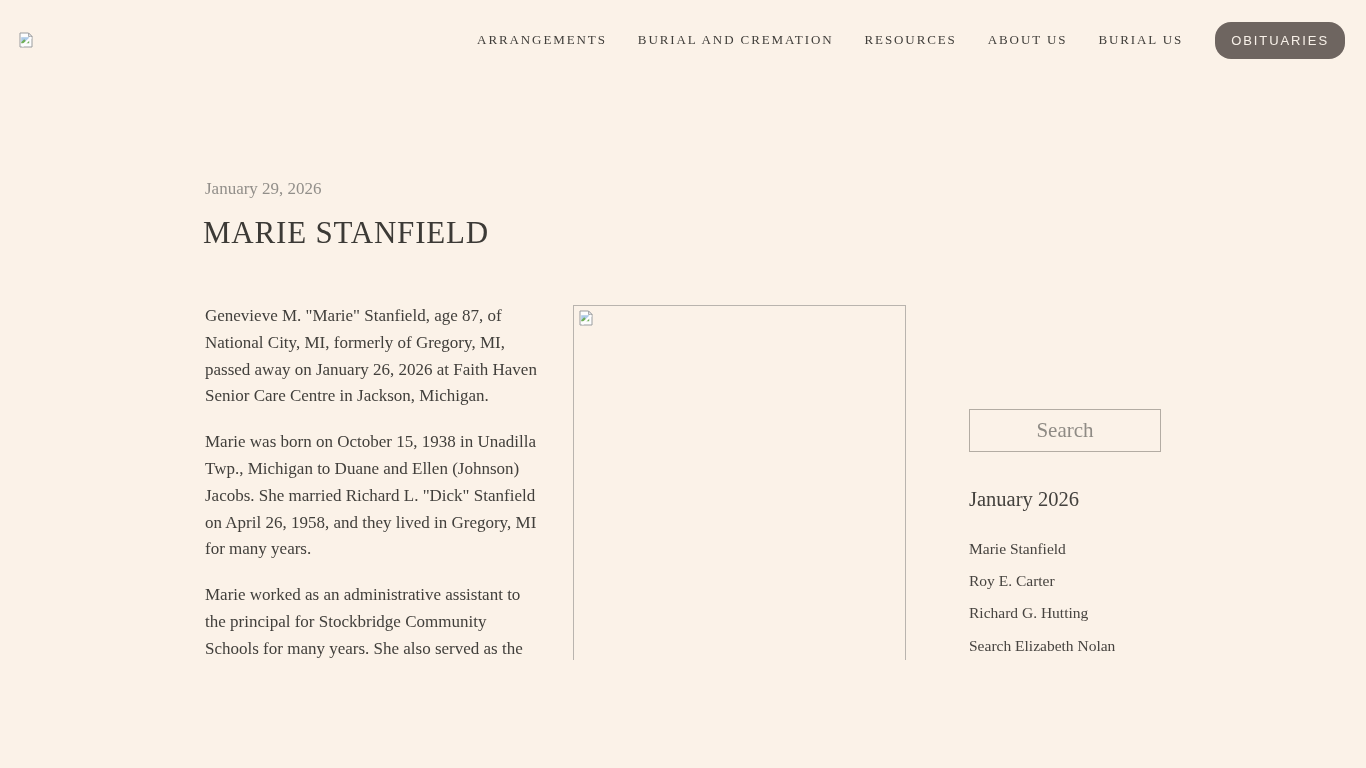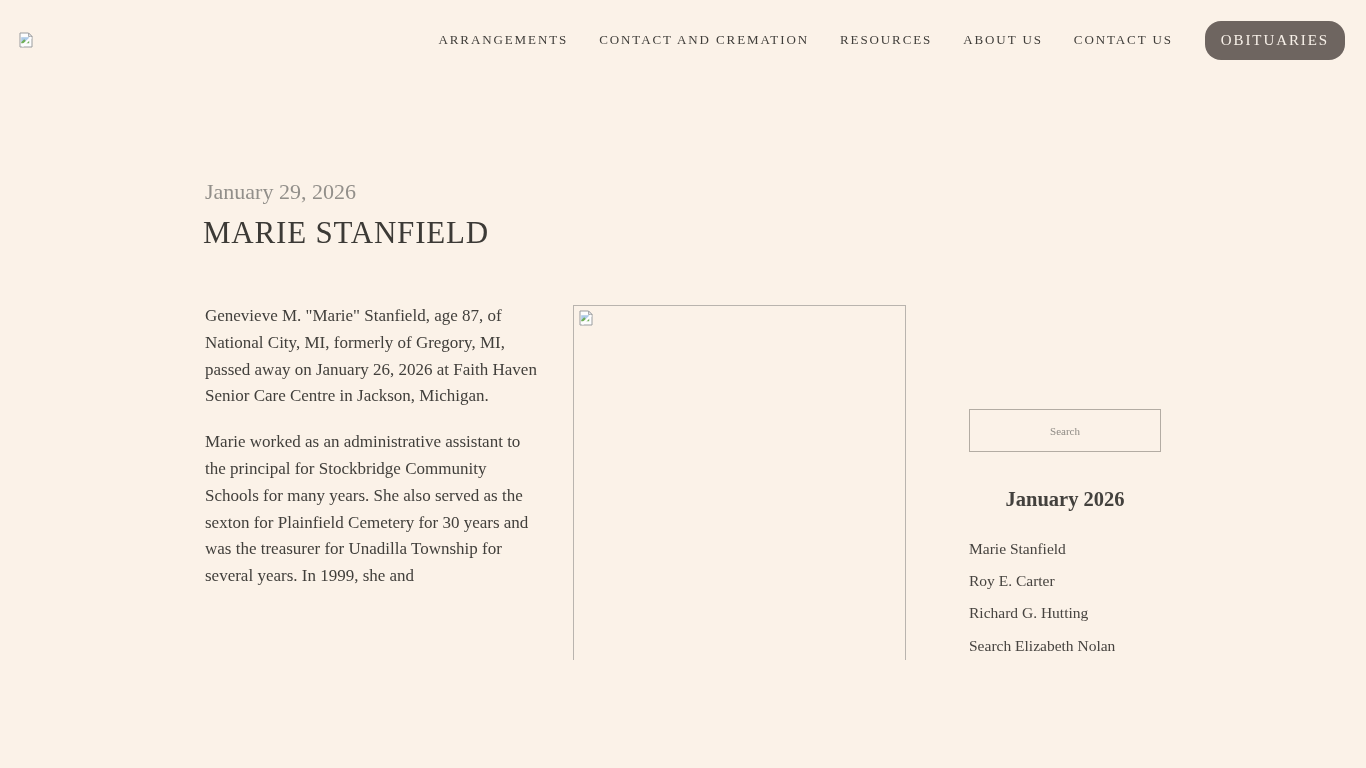--- a/index.html
+++ b/index.html
@@ -18,57 +18,57 @@
     padding: 0 21px 0 18px;
   }
   .logo-link { display: inline-flex; align-items: center; }
   .main-nav { display: flex; align-items: center; gap: 31px; }
   .nav-link {
     font-size: 13px; letter-spacing: 1.9px; color: #403e3a;
     text-decoration: none; cursor: pointer; white-space: nowrap;
   }
   .nav-cta {
     display: inline-block; background: #6e6560; color: #f8f1e9;
-    font-size: 15px; letter-spacing: 1.9px; white-space: nowrap;
+    font-size: 13px; letter-spacing: 1.9px; white-space: nowrap;
     padding: 11px 16px; border-radius: 16px; border: none;
-    font-family: Liberation Serif, serif; cursor: pointer; margin-left: 1px;
+    font-family: Liberation Sans, sans-serif; cursor: pointer; margin-left: 1px;
   }
 
   
   .broken-img { display: inline-block; width: 16px; height: 16px; }
 
   
   .post-date {
     position: absolute; left: 205px; top: 179px;
-    font-size: 22px; color: #928f8a;
+    font-size: 17px; color: #928f8a;
   }
   .post-title {
     position: absolute; left: 203px; top: 215px;
     font-size: 31px; font-weight: 400; letter-spacing: 0.8px; color: #3c3a36;
   }
   .post-text {
     position: absolute; left: 205px; top: 303px; width: 333px;
     font-size: 17px; line-height: 26.8px; color: #413f3b;
   }
   .post-text p { margin-bottom: 19px; }
   .photo-box {
     position: absolute; left: 573px; top: 305px; width: 333px; height: 520px;
     border: 1px solid #b9b4ae; padding: 4px;
   }
 
   
   .sidebar { position: absolute; left: 969px; top: 409px; width: 192px; }
   .search-input {
     width: 192px; height: 43px; border: 1px solid #b3aca3;
     background: transparent; text-align: center;
-    font-family: inherit; font-size: 11px; color: #3f3d3a; outline: none;
+    font-family: inherit; font-size: 21px; color: #3f3d3a; outline: none;
   }
   .search-input::placeholder { color: #8f8b85; opacity: 1; }
   .month-heading {
-    margin: 36px 0 0 0; font-size: 20.5px; font-weight: 700; color: #43413d; text-align: center;
+    margin: 36px 0 0 0; font-size: 20.5px; font-weight: 400; color: #43413d;
   }
   .obit-list { list-style: none; margin-top: 22px; }
   .obit-list li { line-height: 32.2px; }
   .obit-link {
     font-size: 15.5px; color: #46433f; text-decoration: none; cursor: pointer;
   }
 </style>
 </head>
 <body>
 
@@ -87,33 +87,34 @@
 <div class="page">
 
   <header class="site-header">
     <a class="logo-link">
       <svg class="broken-img" viewBox="0 0 16 16">
           <use href="#broken-image-glyph"></use>
         </svg>
     </a>
     <nav class="main-nav">
       <a class="nav-link">ARRANGEMENTS</a>
-      <a class="nav-link">CONTACT AND CREMATION</a>
+      <a class="nav-link">BURIAL AND CREMATION</a>
       <a class="nav-link">RESOURCES</a>
       <a class="nav-link">ABOUT US</a>
-      <a class="nav-link">CONTACT US</a>
+      <a class="nav-link">BURIAL US</a>
       <button class="nav-cta">OBITUARIES</button>
     </nav>
   </header>
 
   <div class="post-date">January 29, 2026</div>
   <h1 class="post-title">MARIE STANFIELD</h1>
 
   <div class="post-text">
     <p>Genevieve M. "Marie" Stanfield, age 87, of National City, MI, formerly of Gregory, MI, passed away on January 26, 2026 at Faith Haven Senior Care Centre in Jackson, Michigan.</p>
+    <p>Marie was born on October 15, 1938 in Unadilla Twp., Michigan to Duane and Ellen (Johnson) Jacobs. She married Richard L. "Dick" Stanfield on April 26, 1958, and they lived in Gregory, MI for many years.</p>
     <p>Marie worked as an administrative assistant to the principal for Stockbridge Community Schools for many years. She also served as the sexton for Plainfield Cemetery for 30 years and was the treasurer for Unadilla Township for several years. In 1999, she and</p>
   </div>
 
   <div class="photo-box">
     <svg class="broken-img" viewBox="0 0 16 16">
         <use href="#broken-image-glyph"></use>
       </svg>
   </div>
 
   <aside class="sidebar">

